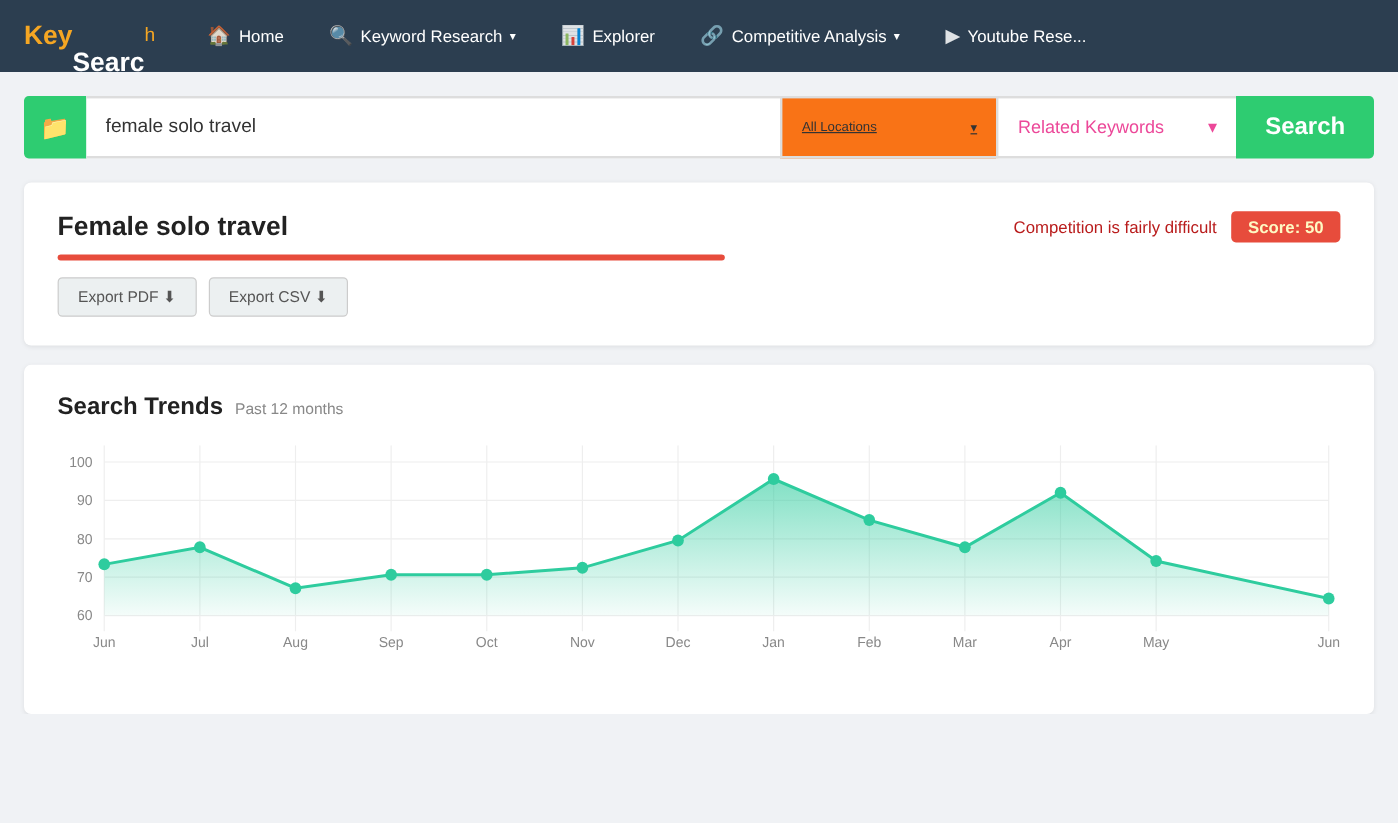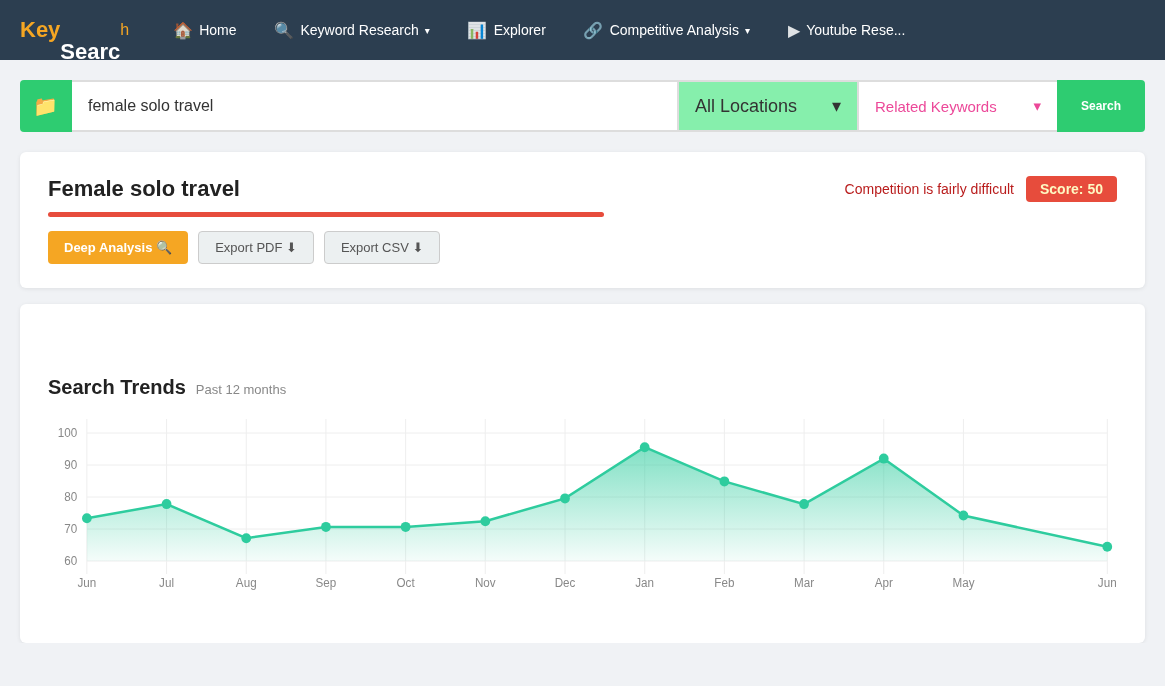--- a/index.html
+++ b/index.html
@@ -66,29 +66,30 @@
       font-size: 16px;
       flex: 1;
       outline: none;
       color: #333;
     }
     .location-select {
       border: 2px solid #ddd;
       border-right: none;
       height: 52px;
       padding: 0 16px;
-      font-size: 18px;
+      font-size: 11px;
       color: #333;
-      background: #86efac;
+      background: #f97316;
       cursor: pointer;
       width: 180px;
       display: flex;
       align-items: center;
       justify-content: space-between;
       flex-shrink: 0;
+      text-decoration: underline;
     }
     .keyword-type-select {
       border: 2px solid #ddd;
       border-right: none;
       height: 52px;
       padding: 0 16px;
       font-size: 15px;
       color: #ec4899;
       background: white;
       cursor: pointer;
@@ -96,21 +97,21 @@
       display: flex;
       align-items: center;
       justify-content: space-between;
       flex-shrink: 0;
     }
     .search-btn {
       background: #2ecc71;
       border: none;
       height: 52px;
       padding: 0 24px;
-      font-size: 12px;
+      font-size: 20px;
       font-weight: bold;
       color: white;
       border-radius: 0 4px 4px 0;
       cursor: pointer;
       white-space: nowrap;
     }
 
     
     .result-card {
       background: white;
@@ -206,21 +207,20 @@
     .trends-header {
       display: flex;
       align-items: baseline;
       gap: 10px;
       margin-bottom: 20px;
     }
     .trends-title {
       font-size: 20px;
       font-weight: bold;
       color: #222;
-      margin-top: 48px;
     }
     .trends-subtitle {
       font-size: 13px;
       color: #888;
     }
 
     
     .chart-container {
       position: relative;
       width: 100%;
@@ -288,23 +288,20 @@
     <div class="competition-area">
       <span class="competition-text">Competition is fairly difficult</span>
       <span class="score-badge">Score: 50</span>
     </div>
   </div>
   <div class="difficulty-bar-container">
     <div class="difficulty-bar" style="width:52%"></div>
   </div>
   <div class="stats-actions">
     <div class="action-buttons">
-      <button class="btn-deep">
-        <span>Deep Analysis 🔍</span>
-      </button>
       <button class="btn-export">
         <span>Export PDF ⬇</span>
       </button>
       <button class="btn-export">
         <span>Export CSV ⬇</span>
       </button>
     </div>
   </div>
 </div>
 

